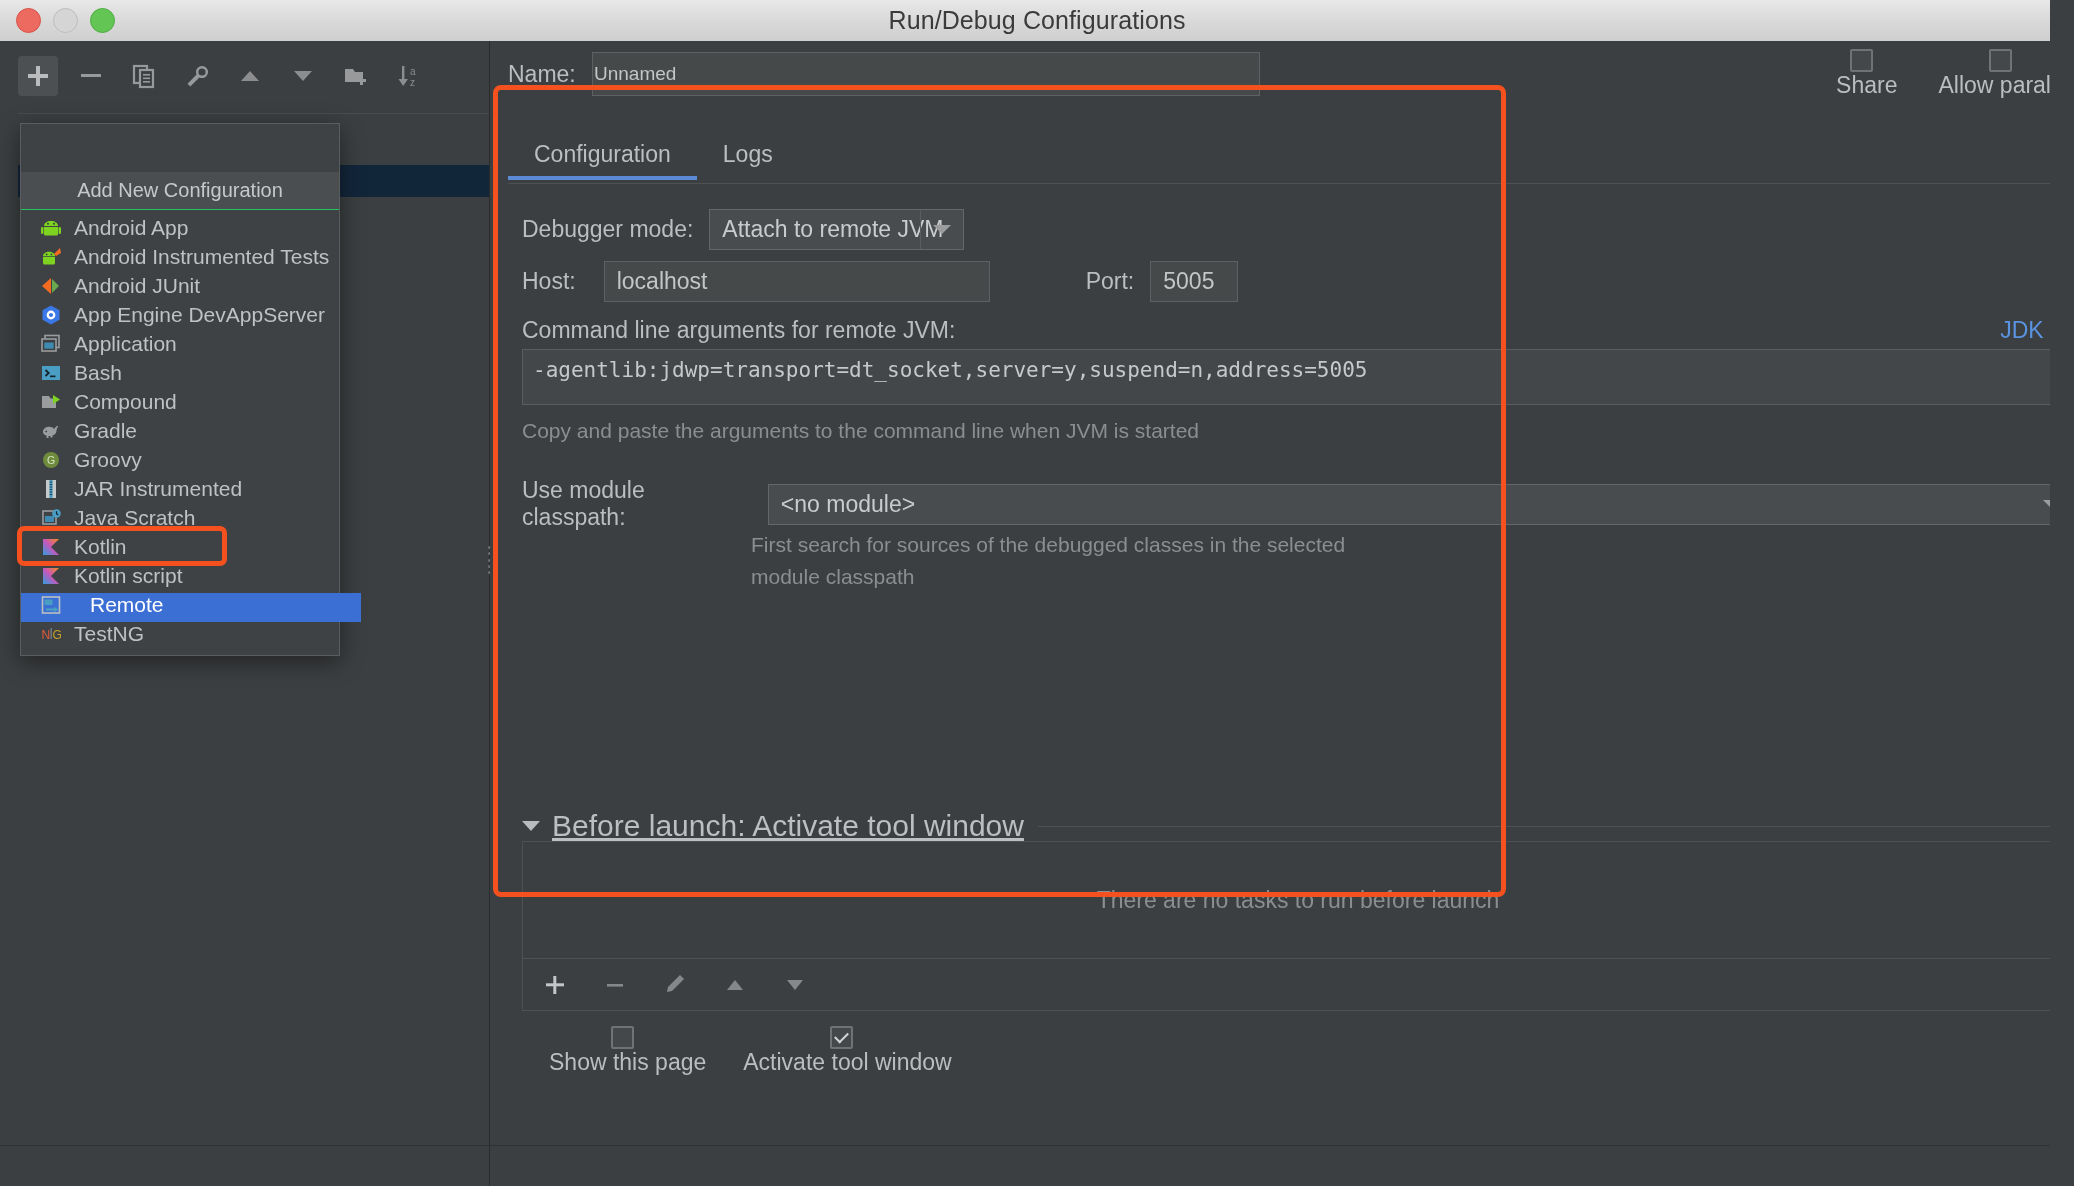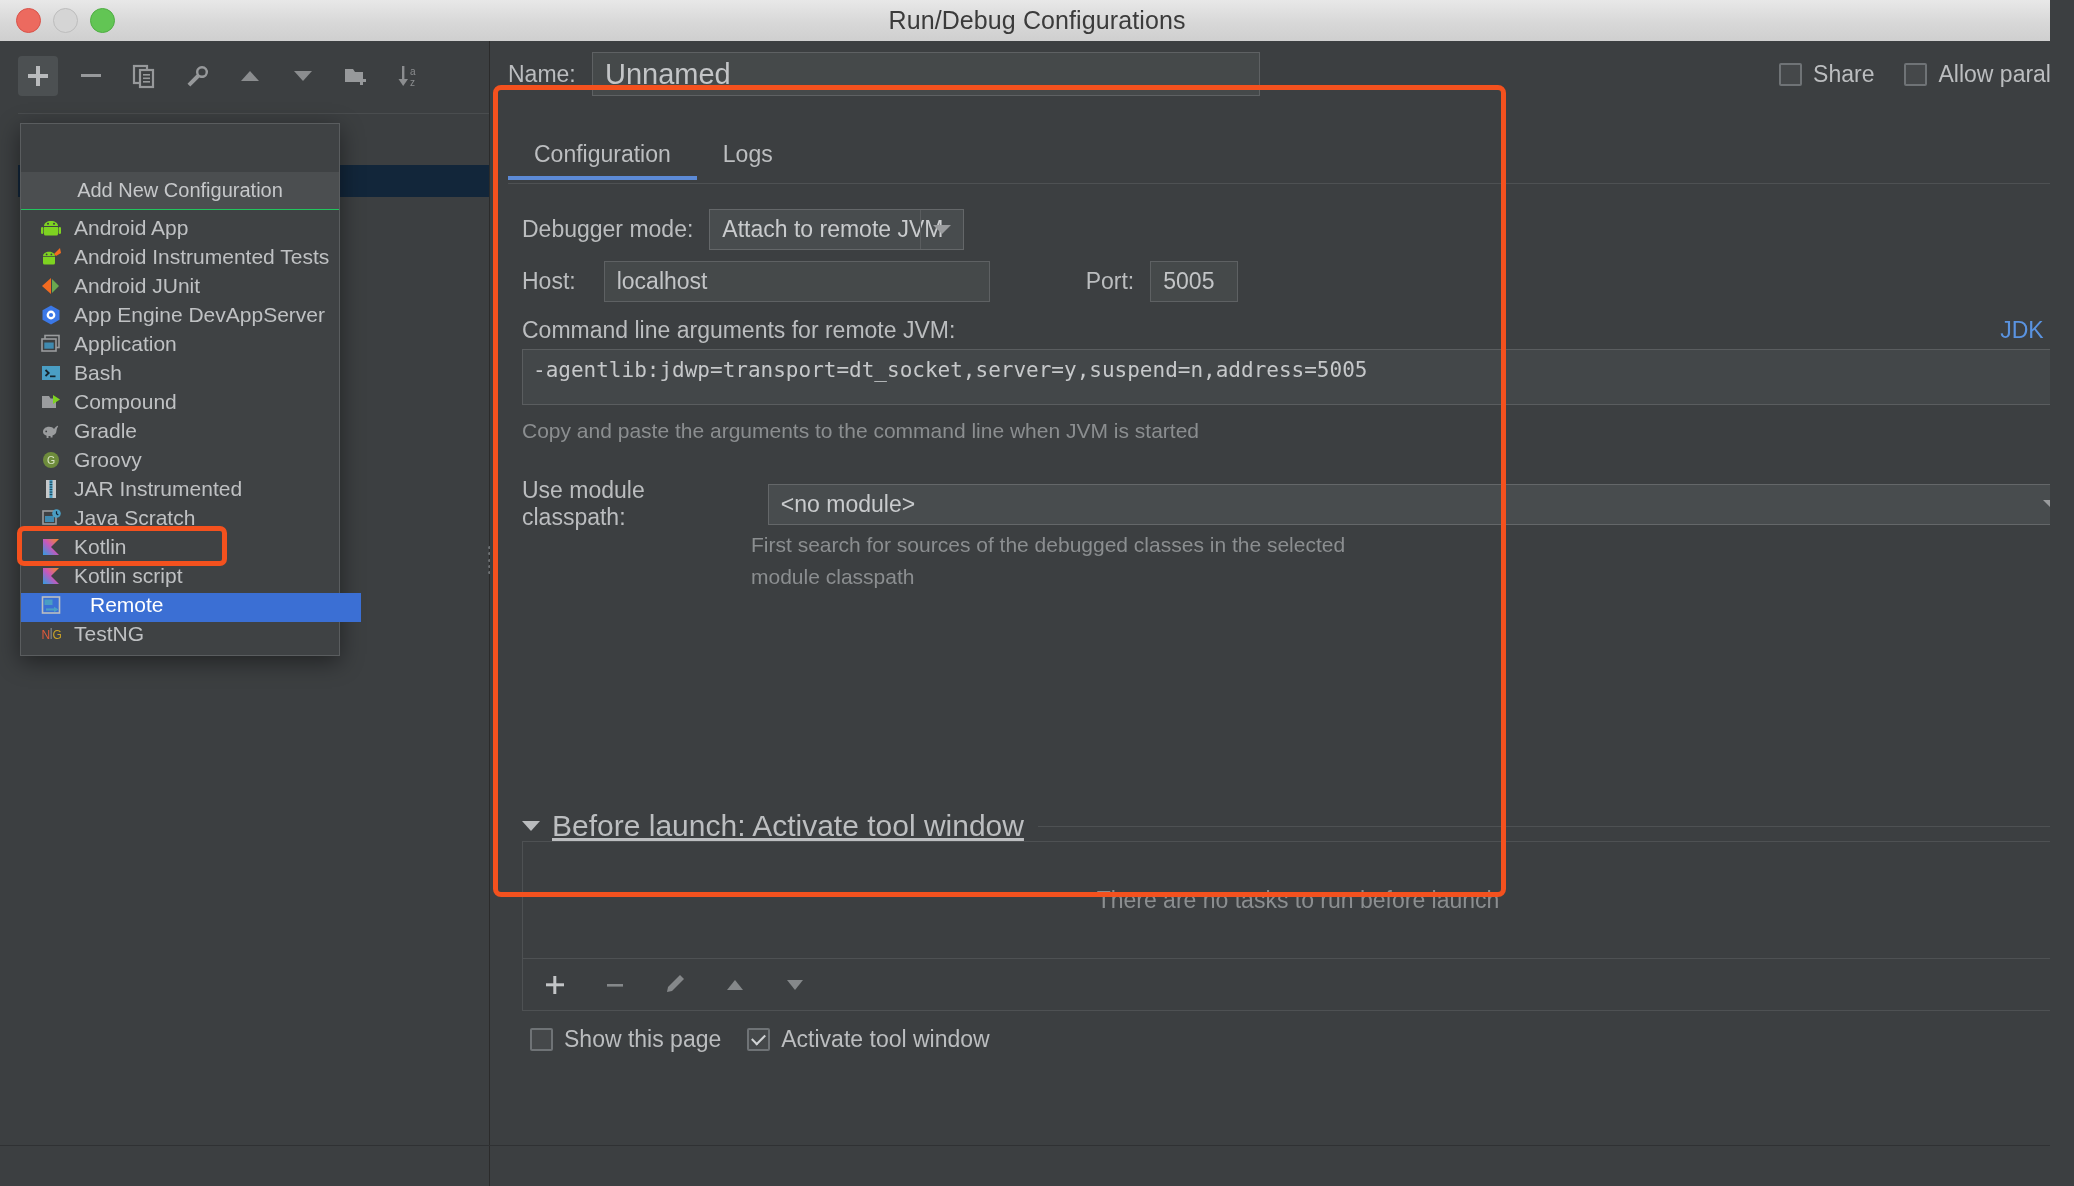--- a/index.html
+++ b/index.html
@@ -98,25 +98,25 @@
   }
   .rp-inner{position:absolute;left:0;top:0;width:1584px;height:1145px;}
 
   .name-row{
     position:absolute;left:18px;top:8px;width:1566px;height:50px;display:flex;align-items:center;
   }
   .lbl{font-size:23px;color:#bbbdbf;}
   .name-label{width:80px;}
   .name-input{
     margin-left:4px;width:668px;height:44px;background:#45494a;border:1px solid #5e6163;
-    box-sizing:border-box;display:flex;align-items:center;padding-left:12px;
-    font-size:29px;color:#c3c5c7;
+    box-sizing:border-box;display:flex;align-items:center;padding-left:1px;
+    font-size:19px;color:#c3c5c7;
   }
   .hdr-checks{position:absolute;right:0px;top:8px;height:50px;display:flex;align-items:center;gap:0px;}
-  .chk-wrap{display:flex;align-items:center;margin-left:30px;}
+  .chk-wrap{display:flex;align-items:center;margin-left:30px;flex-direction:column;}
   .chkbox{
     width:23px;height:23px;border:2px solid #6f7376;background:#45484a;border-radius:2px;
     box-sizing:border-box;display:inline-flex;align-items:center;justify-content:center;
     flex:0 0 23px;
   }
   .chkbox.checked:after{
     content:"";width:11px;height:6px;border-left:2px solid #d0d2d4;border-bottom:2px solid #d0d2d4;
     transform:rotate(-45deg);margin-top:-3px;
   }
   .chk-label{font-size:23px;color:#bbbdbf;margin-left:11px;white-space:nowrap;}
@@ -186,21 +186,21 @@
     display:flex;align-items:center;justify-content:center;
   }
   .bl-empty{font-size:23px;color:#8b8e90;}
   .bl-toolbar{
     position:absolute;left:14px;top:758px;width:1552px;height:52px;
     border:1px solid #4e5153;border-top:none;box-sizing:border-box;
     display:flex;align-items:center;padding-left:14px;gap:24px;
   }
   .bl-tb-btn{width:36px;height:36px;display:flex;align-items:center;justify-content:center;}
 
-  .bottom-checks{position:absolute;left:22px;top:825px;display:flex;align-items:center;}
+  .bottom-checks{position:absolute;left:30px;top:825px;display:flex;align-items:center;}
 
   
   .anno-main{
     position:absolute;left:493px;top:44px;width:1013px;height:812px;
     border:5px solid #f4511e;border-radius:8px;z-index:55;pointer-events:none;box-sizing:border-box;
   }
 
   
   .splitter{
     position:absolute;left:487px;top:505px;width:5px;height:28px;

